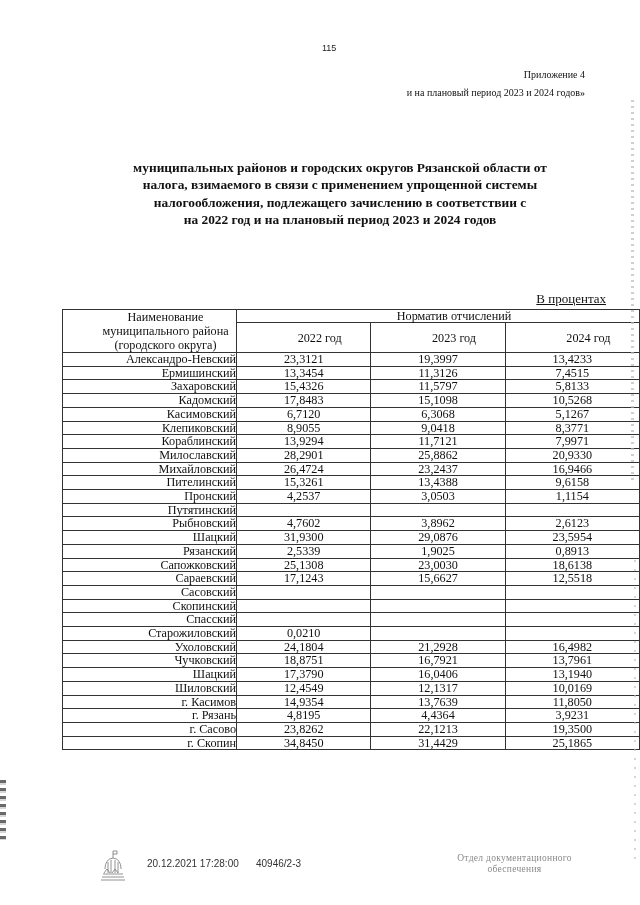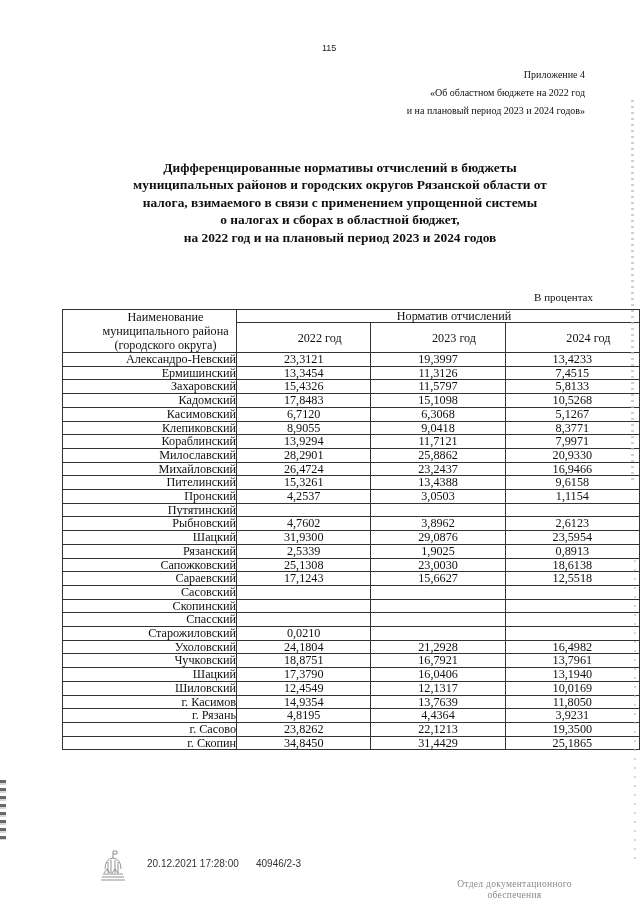--- a/index.html
+++ b/index.html
@@ -1,60 +1,58 @@
 <!DOCTYPE html>
 <html><head>
   <meta charset="utf-8">
   <style>
     html, body { margin: 0; padding: 0; background: #ffffff; }
     body { width: 640px; height: 905px; position: relative; overflow: hidden;
            font-family: "Liberation Serif", "DejaVu Serif", serif; color: #111; }
     .page-number { position: absolute; left: 322px; top: 43px; font-family: "Liberation Sans", "DejaVu Sans", sans-serif; font-size: 9px; color: #222; }
     .appendix { position: absolute; right: 55px; top: 66px; text-align: right; font-size: 10px; line-height: 18px; }
     .title { position: absolute; left: 90px; width: 500px; top: 159px; text-align: center; font-weight: bold; font-size: 13.4px; line-height: 17.4px; }
-    .units { position: absolute; right: 47px; top: 291px; font-size: 11px; }
+    .units { position: absolute; right: 34px; top: 291px; font-size: 13px; text-decoration: underline; }
     table.norms { position: absolute; left: 62px; top: 309px; border-collapse: collapse; font-size: 12.2px; }
     table.norms td, table.norms th { border: 1px solid #333; padding: 0; font-weight: normal; }
     table.norms th { text-align: center; line-height: 14px; padding-left: 32px; }
     .c-name { width: 157px; }
     .c-year { width: 124px; }
     .c-year3 { width: 124px; }
     .hdr-name { height: 42px; padding: 0 2px; }
     .hdr-group { height: 12px; line-height: 12px !important; }
     .hdr-year { height: 29px; }
     tr.data td { height: 12.7px; line-height: 12.7px; }
     td.name { padding-left: 3px !important; text-align: right; white-space: nowrap; }
     td.val { text-align: center; }
     .footer-logo { position: absolute; left: 100px; top: 849px; width: 26px; height: 34px; }
     .footer-date { position: absolute; left: 147px; top: 858px; font-family: "Liberation Sans", "DejaVu Sans", sans-serif; font-size: 10px; color: #333; text-align: right; }
     .footer-num { position: absolute; left: 256px; top: 858px; font-family: Liberation Sans, sans-serif; font-size: 10px; color: #333; }
-    .footer-stamp { position: absolute; left: 432px; top: 853px; width: 165px; text-align: center; font-size: 9.5px; line-height: 11px; color: #8a8a8a; letter-spacing: 0.3px; margin-top: 26px; }
+    .footer-stamp { position: absolute; left: 432px; top: 853px; width: 165px; text-align: center; font-size: 9.5px; line-height: 11px; color: #8a8a8a; letter-spacing: 0.3px; }
     .margin-marks { position: absolute; right: 6px; top: 100px; width: 3px; height: 380px;
       background: repeating-linear-gradient(to bottom, #bbb 0 2px, transparent 2px 6px); opacity: 0.7; }
     .margin-marks2 { position: absolute; right: 4px; top: 560px; width: 2px; height: 300px;
       background: repeating-linear-gradient(to bottom, #bbb 0 2px, transparent 2px 9px); opacity: 0.6; }
     .edge-marks { position: absolute; left: 0; top: 780px; width: 6px; height: 60px;
       background: repeating-linear-gradient(to bottom, #444 0 3px, #ccc 3px 5px, transparent 5px 8px); opacity: 0.8; }
   </style>
 </head>
 <body>
 
 <div class="page-number">115</div>
 
 <div class="appendix">
   <div>Приложение 4</div>
-  <div>«Об областном бюджете на 2022 год</div>
   <div>и на плановый период 2023 и 2024 годов»</div>
 </div>
 
 <div class="title">
-  <div>Дифференцированные нормативы отчислений в бюджеты</div>
   <div>муниципальных районов и городских округов Рязанской области от</div>
   <div>налога, взимаемого в связи с применением упрощенной системы</div>
-  <div>о налогах и сборах в областной бюджет,</div>
+  <div>налогообложения, подлежащего зачислению в соответствии с</div>
   <div>на 2022 год и на плановый период 2023 и 2024 годов</div>
 </div>
 
 <div class="units">В процентах</div>
 
 <table class="norms">
   <thead>
     <tr>
       <th class="c-name hdr-name" rowspan="2">Наименование муниципального района (городского округа)</th>
       <th class="hdr-group" colspan="3">Норматив отчислений</th>

